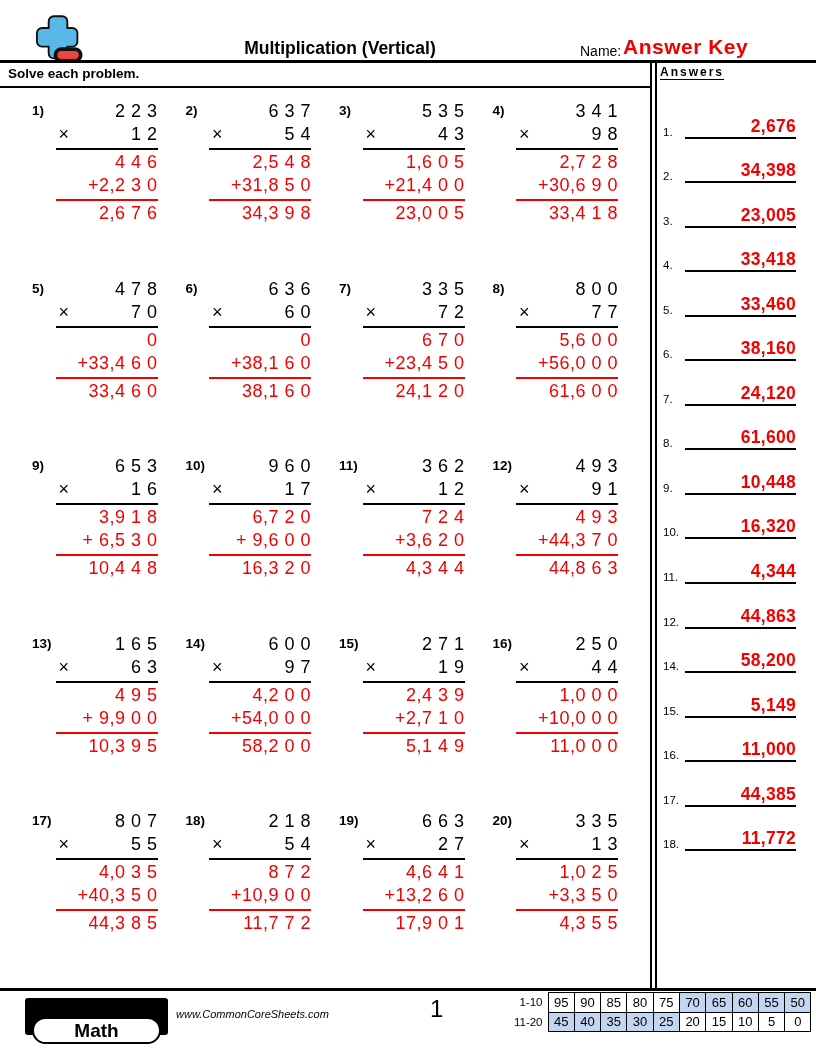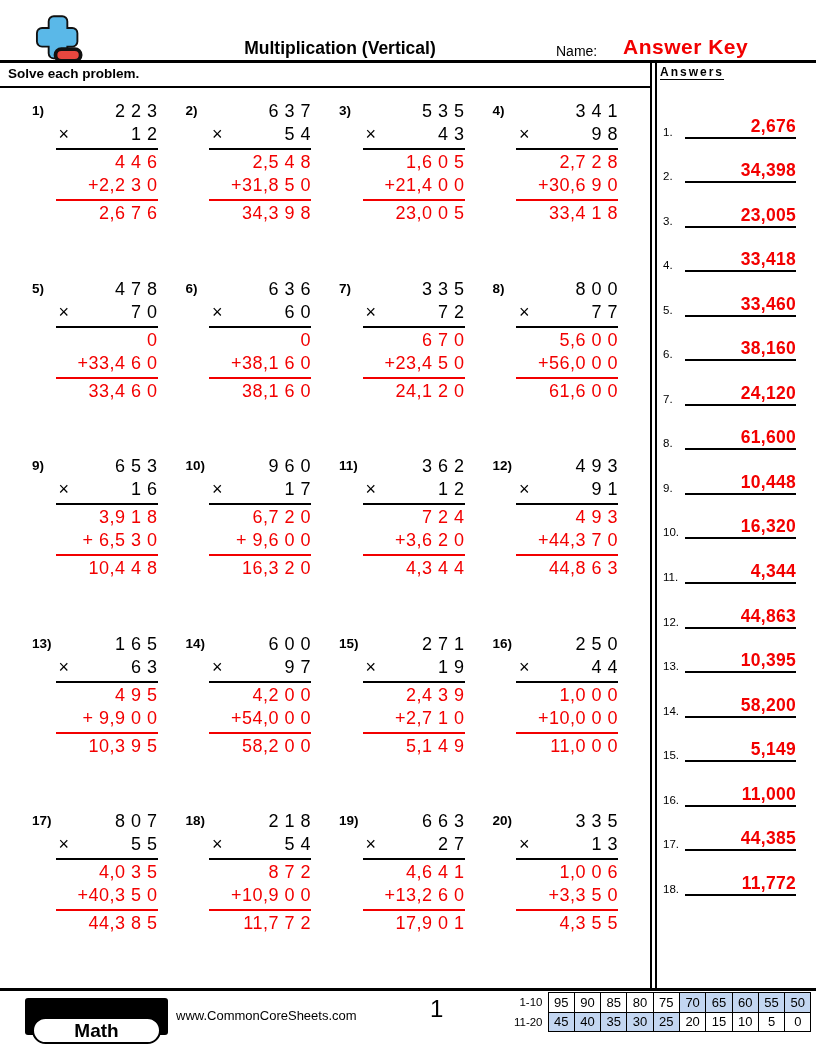--- a/index.html
+++ b/index.html
@@ -10,21 +10,21 @@
   }
   *{box-sizing:border-box;margin:0;padding:0;}
   body{background:#888;font-family:"Liberation Sans","DejaVu Sans",sans-serif;color:#000;}
   .page{position:relative;width:816px;height:1056px;background:#fff;overflow:hidden;margin:0 auto;}
 
   
   .logo{position:absolute;left:32px;top:13px;}
   .logo svg .blue{fill:var(--logo-blue);}
   .logo svg .red{fill:var(--logo-red);}
   .title{position:absolute;left:228px;top:38px;width:224px;text-align:center;font-size:17.5px;font-weight:bold;}
-  .name-label{position:absolute;left:556px;top:43px;font-size:14px;}
+  .name-label{position:absolute;left:580px;top:43px;font-size:14px;}
   .answer-key{position:absolute;left:623px;top:35px;font-size:21px;font-weight:bold;color:var(--accent-red);letter-spacing:.5px;}
   .top-rule{position:absolute;left:0;top:60px;width:816px;height:3px;background:#000;}
   .instructions{position:absolute;left:8px;top:66px;font-size:13.5px;font-weight:bold;}
   .sub-rule{position:absolute;left:0;top:86px;width:651px;height:2px;background:#000;}
   .divider{position:absolute;left:650px;top:60px;width:7px;height:930px;border-left:2px solid #000;border-right:2px solid #000;}
 
   
   .problems{position:absolute;left:22px;top:100px;width:614px;height:888px;
     display:grid;grid-template-columns:repeat(4,153.5px);grid-template-rows:repeat(5,177.6px);}
   .problem{display:flex;align-items:flex-start;padding-left:10px;}
@@ -45,21 +45,21 @@
   .anum{width:25px;font-size:11.5px;padding:0 0 1px 3px;}
   .aline{flex:1;margin-right:14px;border-bottom:2px solid #000;text-align:right;padding-bottom:0;}
   .aval{color:var(--accent-red);font-weight:bold;font-size:17.5px;letter-spacing:.3px;}
 
   
   .footer-rule{position:absolute;left:0;top:988px;width:816px;height:3px;background:#000;}
   .math-badge{position:absolute;left:25px;top:998px;width:143px;height:37px;background:#000;
     border-radius:3px;display:flex;align-items:center;justify-content:center;}
   .math-pill{background:#fff;border:2.5px solid #000;border-radius:16px;width:129px;height:27px;
     display:flex;align-items:center;justify-content:center;font-weight:bold;font-size:19px;margin-top:28px;}
-  .website{position:absolute;left:176px;top:1008px;font-size:13px;}
+  .website{position:absolute;left:176px;top:1008px;font-size:11px;font-style:italic;}
   .page-number{position:absolute;left:430px;top:995px;font-size:24px;}
   .score-table{position:absolute;left:502px;top:992px;border-collapse:collapse;}
   .score-table td{height:19.5px;padding:0;}
   .score-label{border:none;padding-right:5px !important;text-align:right;font-size:11.5px;width:46px;}
   .score-cell{border:1.6px solid #000;width:26.3px;text-align:center;font-size:13px;}
   .shaded{background:var(--shade-blue);}
 </style>
 </head>
 <body>
 
@@ -390,21 +390,21 @@
 
       <div class="problem">
         <span class="pnum">20)</span>
         <div class="work">
           <div>3 3 5</div>
           <div class="mulrow">
             <span>×</span>
             <span>1 3</span>
           </div>
           <div class="black-rule"></div>
-          <div class="red">1,0 0 6</div>
+          <div class="red">1,0 2 5</div>
           <div class="red">+3,3 5 0</div>
           <div class="red-rule"></div>
           <div class="red">4,3 5 5</div>
         </div>
       </div>
     </div>
 
   <div class="answers-title">
     <span>Answers</span>
   </div>
@@ -487,26 +487,20 @@
         </div>
       </div>
 
       <div class="answer-row">
         <span class="anum">12.</span>
         <div class="aline">
           <span class="aval">44,863</span>
         </div>
       </div>
 
-      <div class="answer-row">
-        <span class="anum">13.</span>
-        <div class="aline">
-          <span class="aval">10,395</span>
-        </div>
-      </div>
 
       <div class="answer-row">
         <span class="anum">14.</span>
         <div class="aline">
           <span class="aval">58,200</span>
         </div>
       </div>
 
       <div class="answer-row">
         <span class="anum">15.</span>

